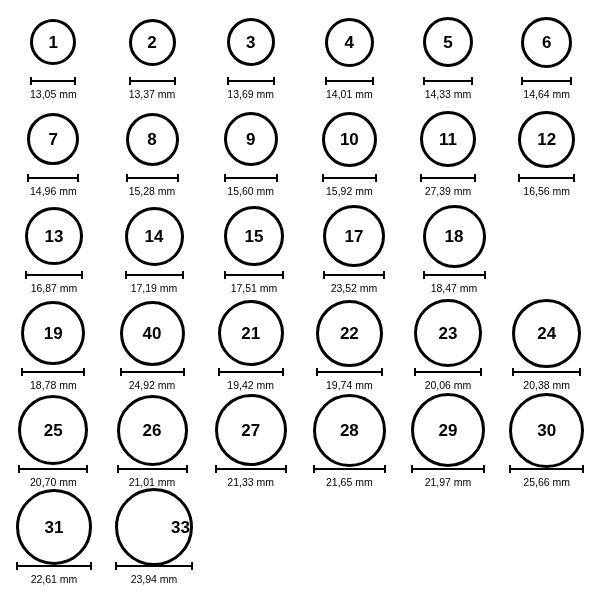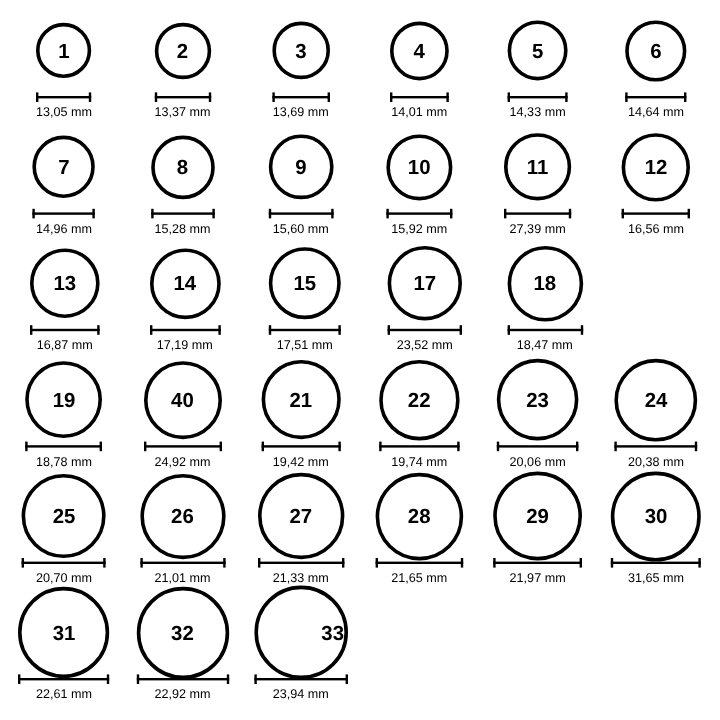--- a/index.html
+++ b/index.html
@@ -535,53 +535,38 @@
           <div class="ring" style="width: 75px; height: 75px;">
             <span class="ring-number">30</span>
           </div>
         </div>
         <div class="measure">
           <div class="caliper" style="width: 75px;">
             <div class="bar"></div>
             <div class="tick left"></div>
             <div class="tick right"></div>
           </div>
-          <div class="mm-label">31,65 mm</div>
+          <div class="mm-label">25,66 mm</div>
         </div>
       </div>
     </div>
     <div class="chart-row">
       <div class="size-cell">
         <div class="ring-wrap">
           <div class="ring" style="width: 76px; height: 76px;">
             <span class="ring-number">31</span>
           </div>
         </div>
         <div class="measure">
           <div class="caliper" style="width: 76px;">
             <div class="bar"></div>
             <div class="tick left"></div>
             <div class="tick right"></div>
           </div>
           <div class="mm-label">22,61 mm</div>
-        </div>
-      </div>
-      <div class="size-cell">
-        <div class="ring-wrap">
-          <div class="ring" style="width: 77px; height: 77px;">
-            <span class="ring-number">32</span>
-          </div>
-        </div>
-        <div class="measure">
-          <div class="caliper" style="width: 77px;">
-            <div class="bar"></div>
-            <div class="tick left"></div>
-            <div class="tick right"></div>
-          </div>
-          <div class="mm-label">22,92 mm</div>
         </div>
       </div>
       <div class="size-cell">
         <div class="ring-wrap">
           <div class="ring" style="width: 78px; height: 78px; justify-content: flex-end;">
             <span class="ring-number">33</span>
           </div>
         </div>
         <div class="measure">
           <div class="caliper" style="width: 78px;">

